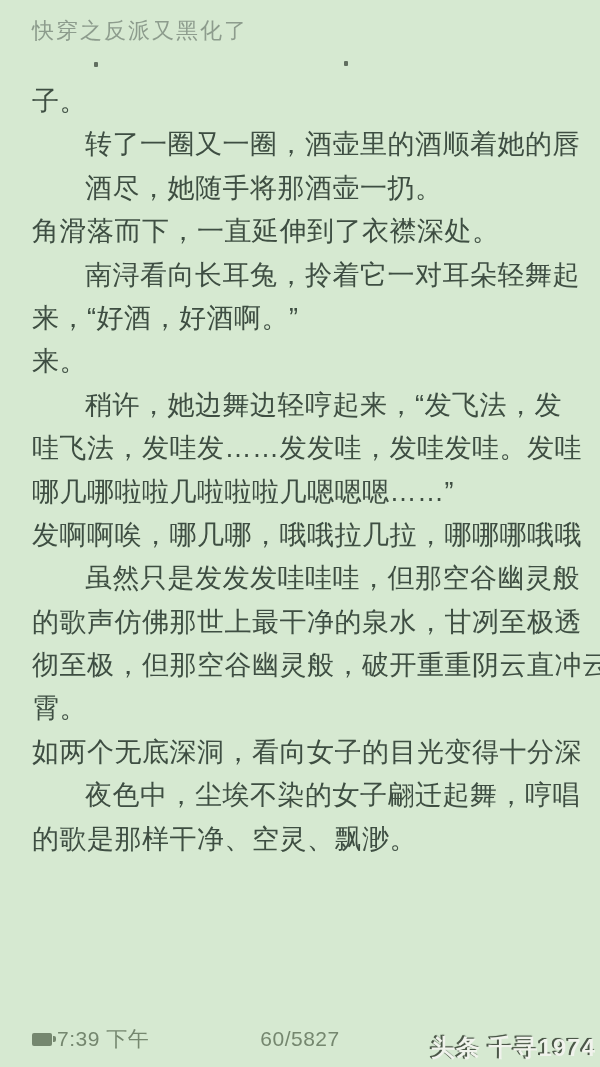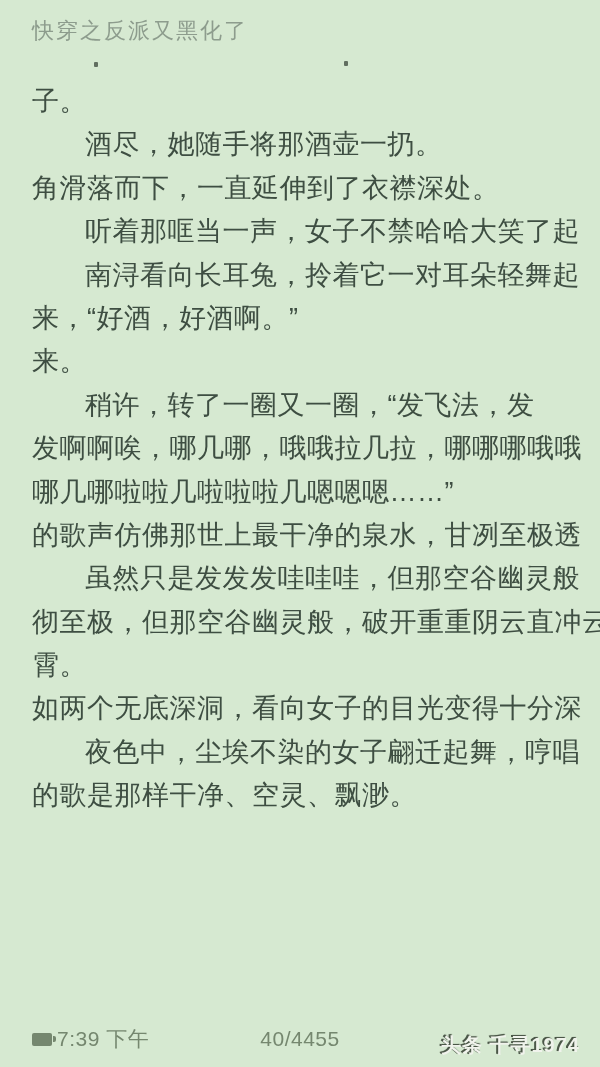--- a/index.html
+++ b/index.html
@@ -53,60 +53,61 @@
     content:"";position:absolute;right:-4px;top:3.5px;width:3px;height:6px;
     background:var(--status-text);border-radius:0 2px 2px 0;
   }
   .time-text{white-space:nowrap;letter-spacing:0.5px;}
   .page-indicator{
     position:absolute;left:0;right:0;top:0;height:34px;
     display:flex;align-items:center;justify-content:center;
     letter-spacing:0.5px;
   }
   .watermark{
-    position:absolute;right:20px;top:1032px;
-    font-size:20px;font-weight:bold;letter-spacing:1px;
+    position:absolute;right:4px;top:1032px;
+    font-size:24px;font-weight:bold;letter-spacing:1px;
     color:var(--watermark-text);
     text-shadow:-2px -1px 0 var(--watermark-shadow), -1px -1px 1px var(--watermark-shadow);
     white-space:nowrap;
   }
 </style>
 </head>
 <body>
 
 <div class="screen">
 
   <div class="book-title">快穿之反派又黑化了</div>
 
   <span class="artifact-dot a"></span>
   <span class="artifact-dot b"></span>
 
   <div class="reader-content">
       <div class="line">子。</div>
+      <div class="line indent">转了一圈又一圈，酒壶里的酒顺着她的唇</div>
       <div class="line indent">酒尽，她随手将那酒壶一扔。</div>
       <div class="line">角滑落而下，一直延伸到了衣襟深处。</div>
-      <div class="line indent">听着那哐当一声，女子不禁哈哈大笑了起</div>
       <div class="line indent">南浔看向长耳兔，拎着它一对耳朵轻舞起</div>
       <div class="line">来，“好酒，好酒啊。”</div>
       <div class="line">来。</div>
-      <div class="line indent">稍许，转了一圈又一圈，“发飞法，发</div>
+      <div class="line indent">稍许，她边舞边轻哼起来，“发飞法，发</div>
+      <div class="line">哇飞法，发哇发……发发哇，发哇发哇。发哇</div>
+      <div class="line">哪几哪啦啦几啦啦啦几嗯嗯嗯……”</div>
       <div class="line">发啊啊唉，哪几哪，哦哦拉几拉，哪哪哪哦哦</div>
-      <div class="line">哪几哪啦啦几啦啦啦几嗯嗯嗯……”</div>
+      <div class="line indent">虽然只是发发发哇哇哇，但那空谷幽灵般</div>
       <div class="line">的歌声仿佛那世上最干净的泉水，甘冽至极透</div>
-      <div class="line indent">虽然只是发发发哇哇哇，但那空谷幽灵般</div>
       <div class="line">彻至极，但那空谷幽灵般，破开重重阴云直冲云</div>
       <div class="line">霄。</div>
       <div class="line">如两个无底深洞，看向女子的目光变得十分深</div>
       <div class="line indent">夜色中，尘埃不染的女子翩迁起舞，哼唱</div>
       <div class="line">的歌是那样干净、空灵、飘渺。</div>
     </div>
 
   <div class="status-bar">
     <div class="time-block">
       <span class="battery-icon"></span>
       <span class="time-text">7:39 下午</span>
     </div>
-    <div class="page-indicator">40/4455</div>
+    <div class="page-indicator">60/5827</div>
   </div>
 
   <div class="watermark">头条 千寻1974</div>
 
 </div>
 
 </body></html>

